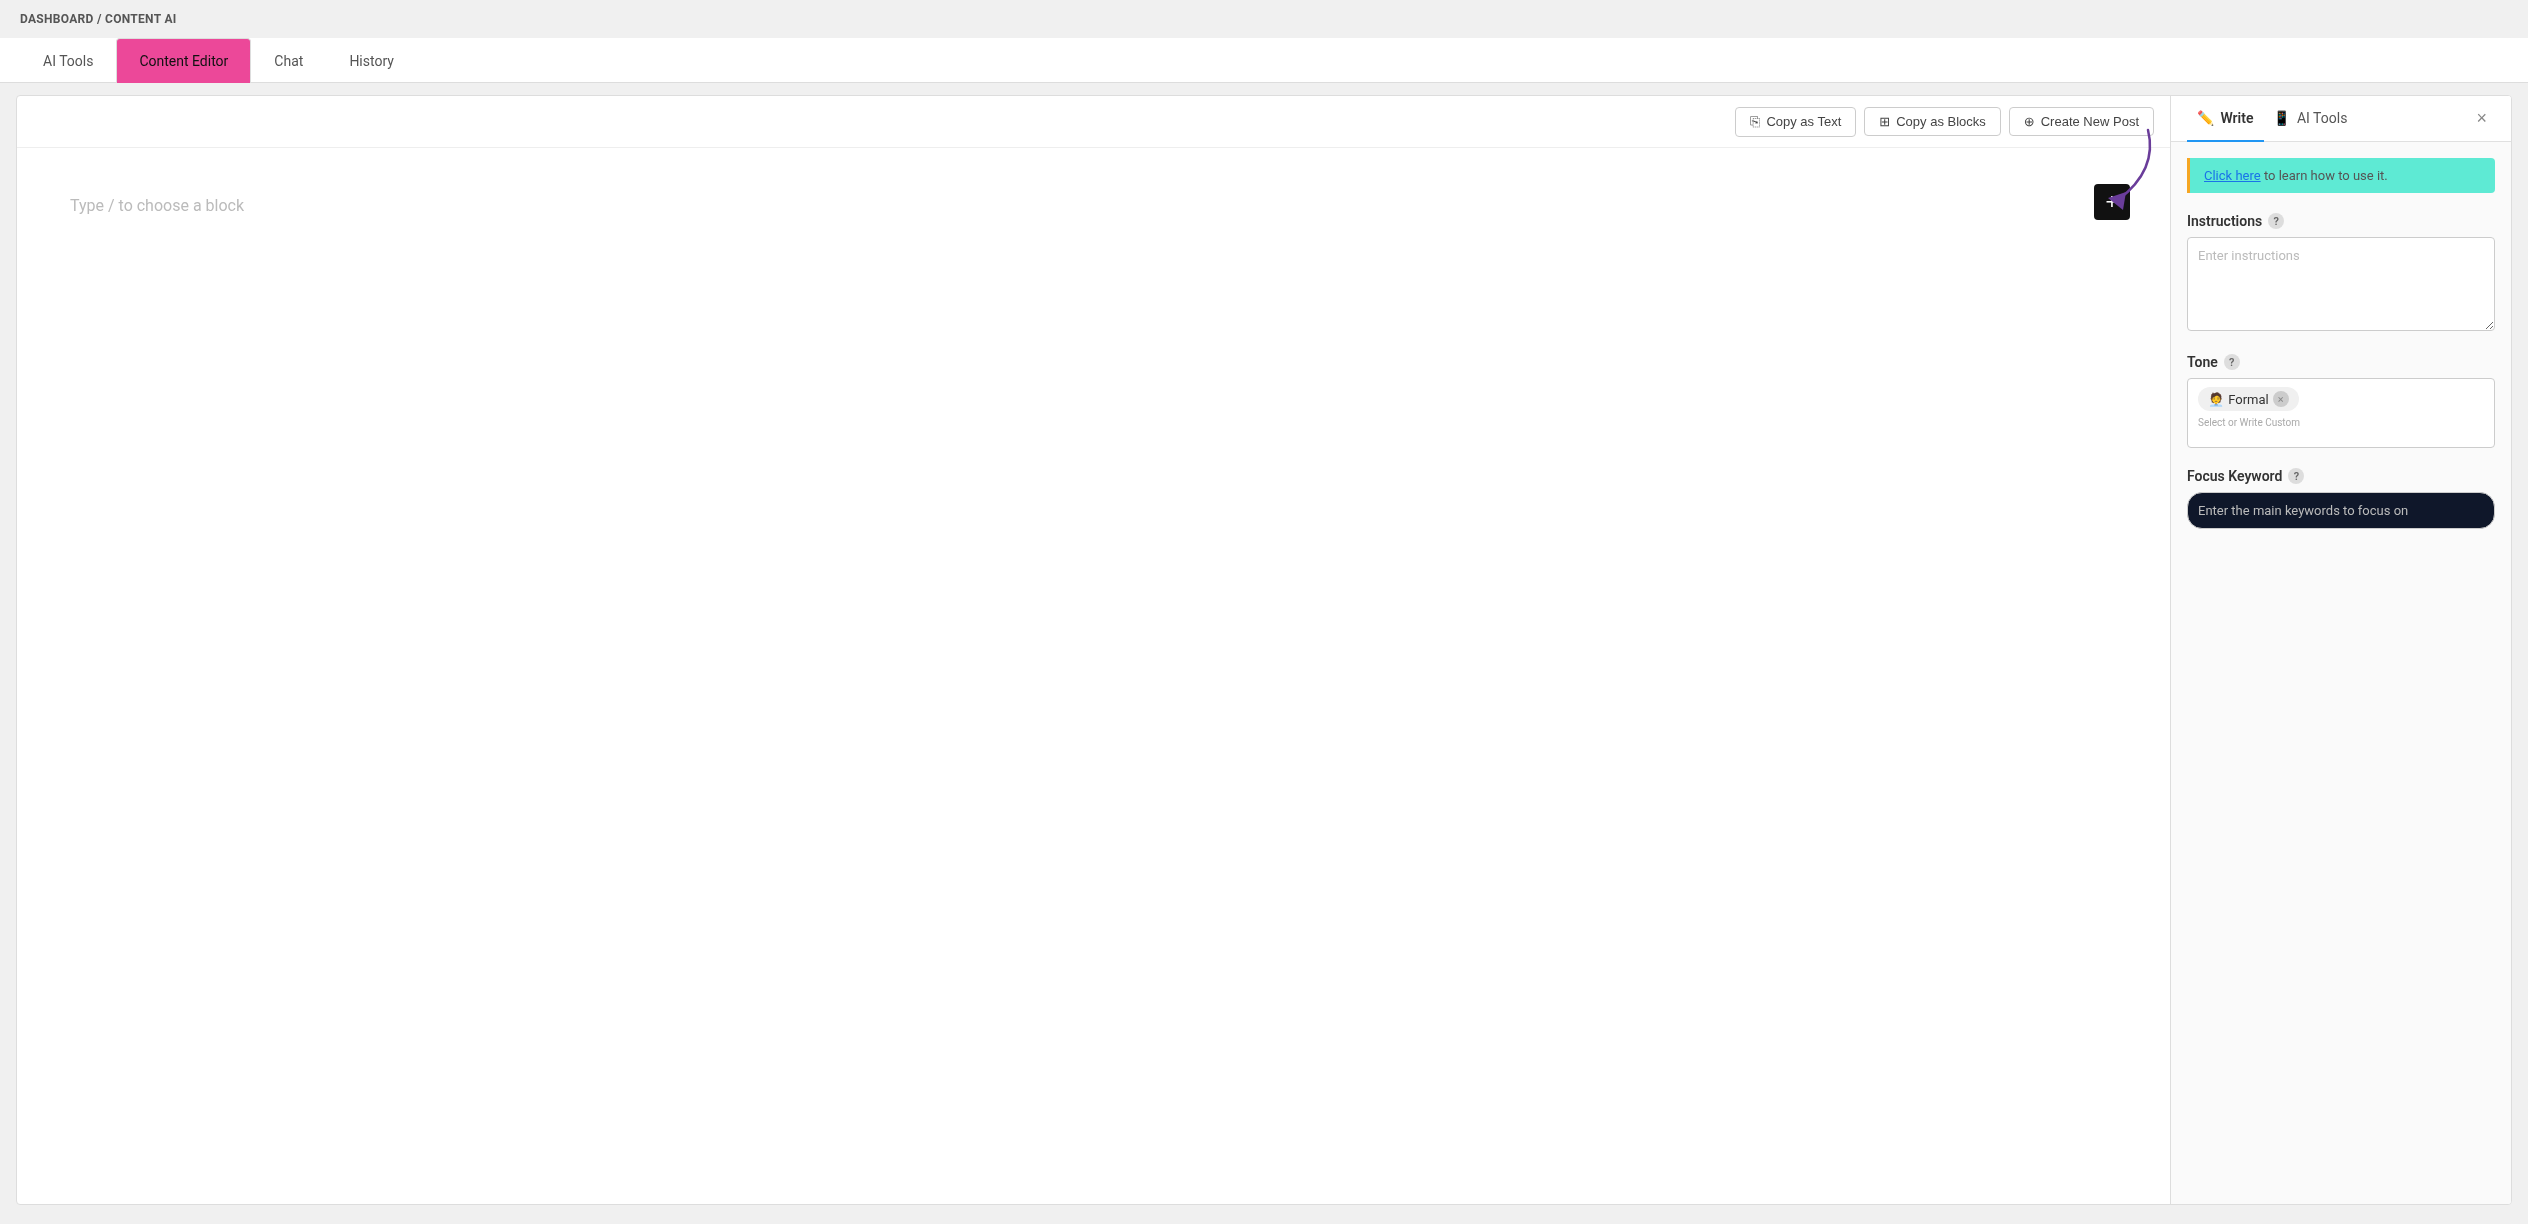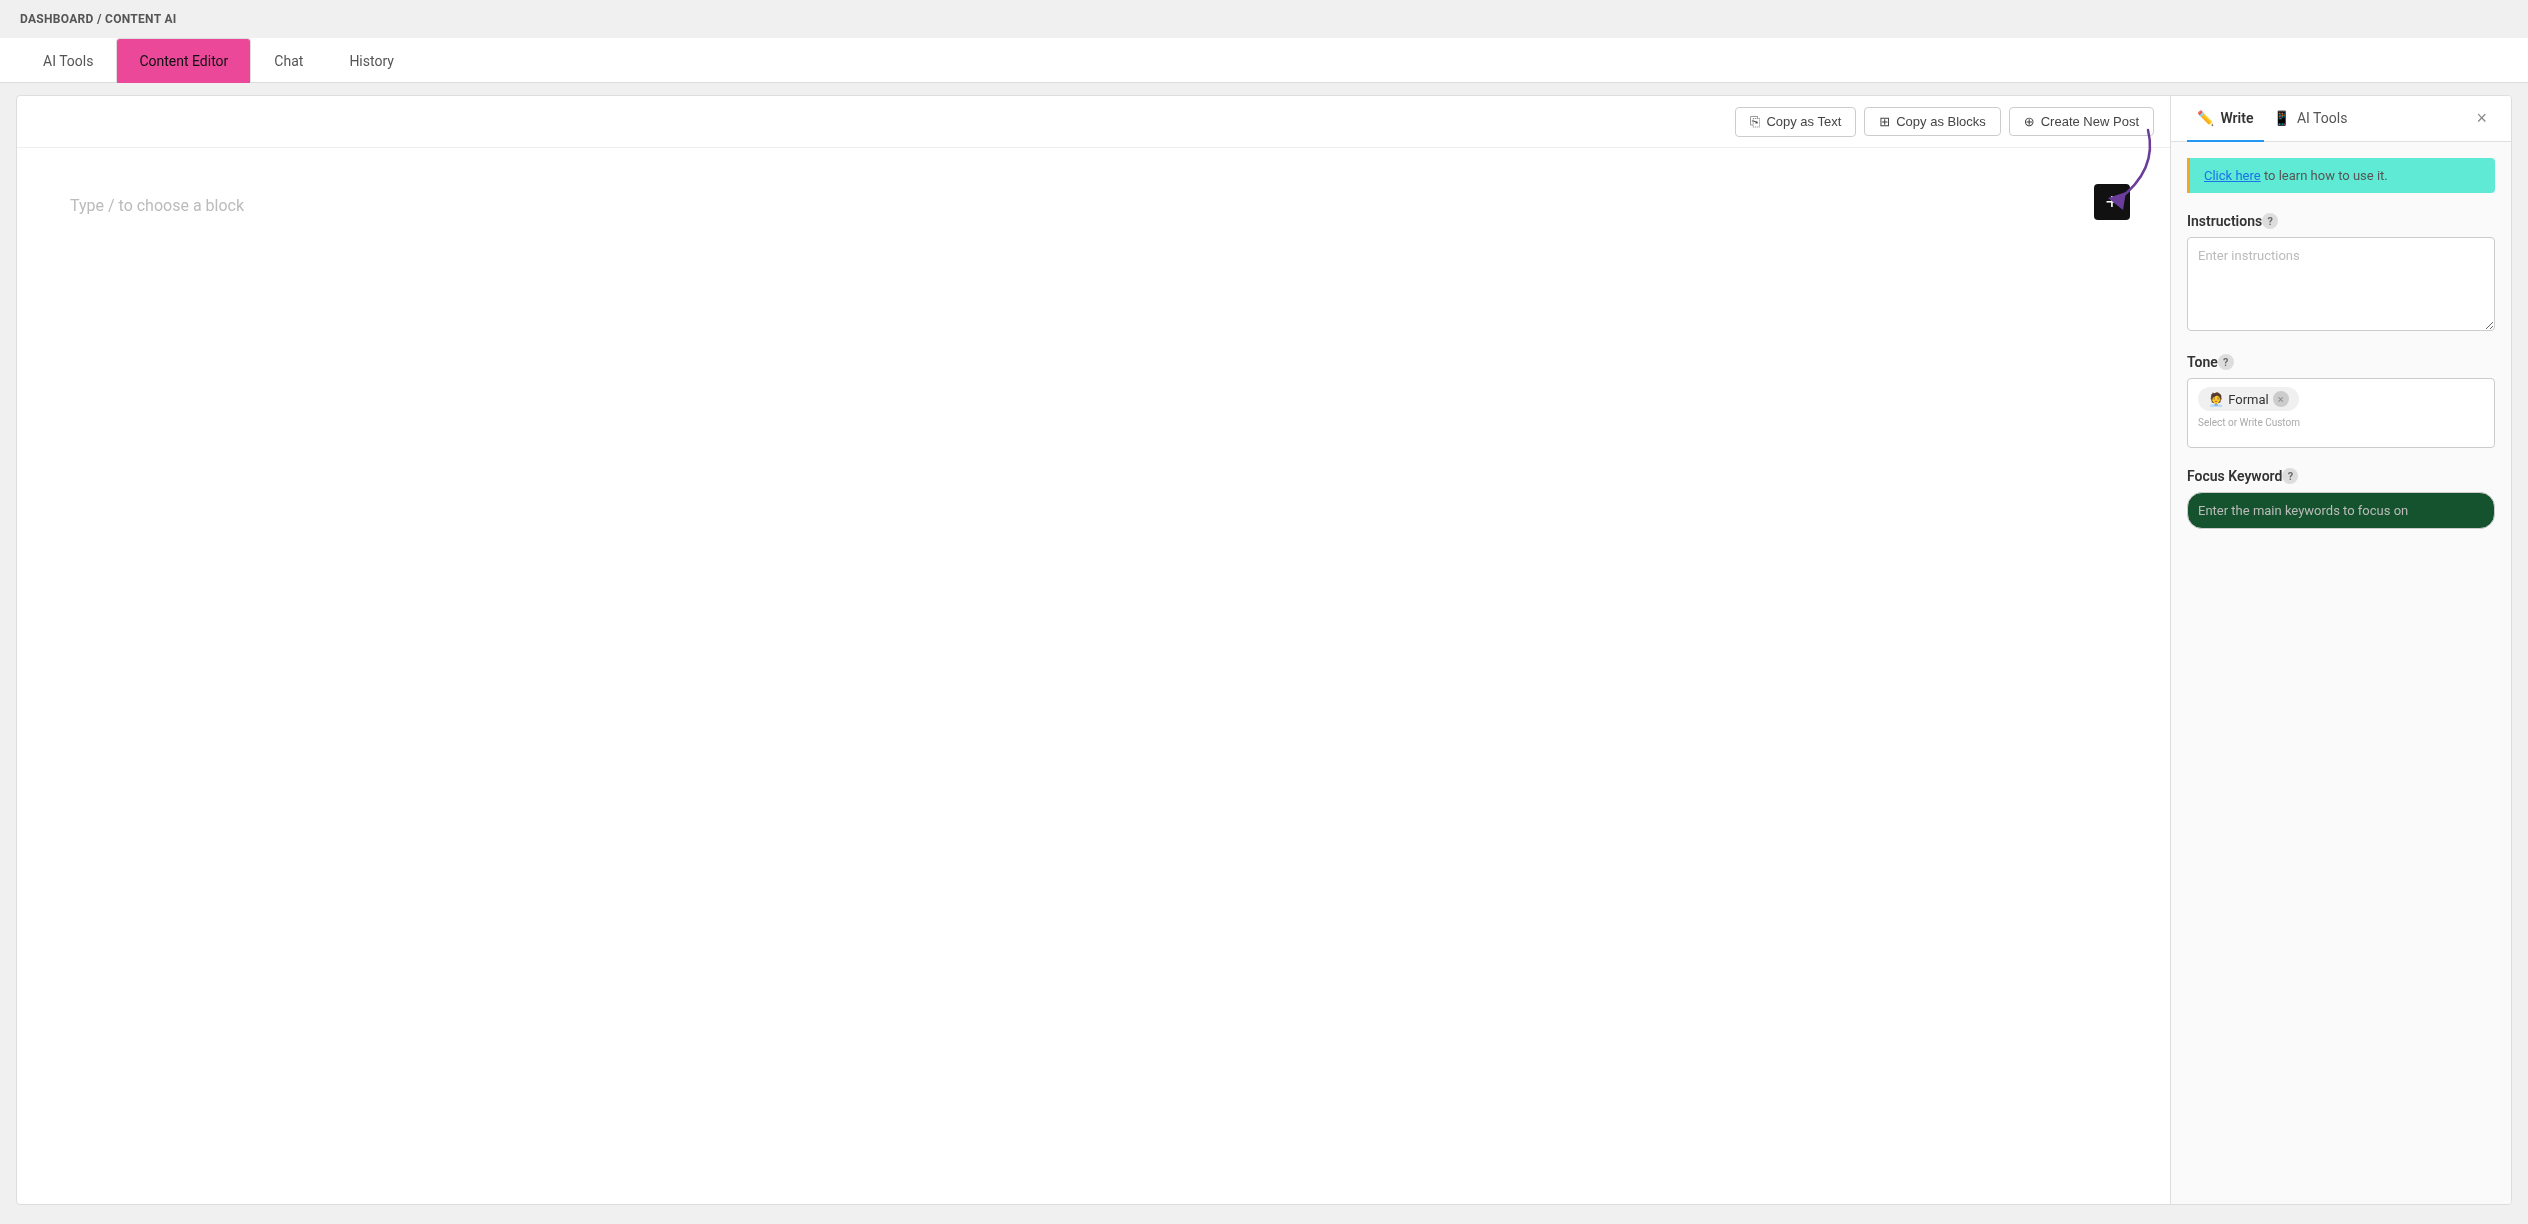--- a/index.html
+++ b/index.html
@@ -195,20 +195,21 @@
       text-decoration: underline;
     }
 
     .field-label {
       font-size: 14px;
       font-weight: 600;
       color: #333;
       margin-bottom: 8px;
       display: flex;
       align-items: center;
+      gap: 6px;
     }
     .help-icon {
       width: 16px;
       height: 16px;
       border-radius: 50%;
       background: #ddd;
       color: #666;
       font-size: 11px;
       display: inline-flex;
       align-items: center;
@@ -273,21 +274,21 @@
       font-size: 10px;
     }
 
     .keyword-input {
       width: 100%;
       border: 1px solid #ccc;
       border-radius: 15px;
       padding: 10px;
       font-size: 13px;
       color: #999;
-      background: #14532d;
+      background: #0f172a;
       outline: none;
       font-family: inherit;
     }
     .keyword-input::placeholder { color: #bbb; }
 
     
     .arrow-overlay {
       position: fixed;
       top: 120px;
       right: 360px;

